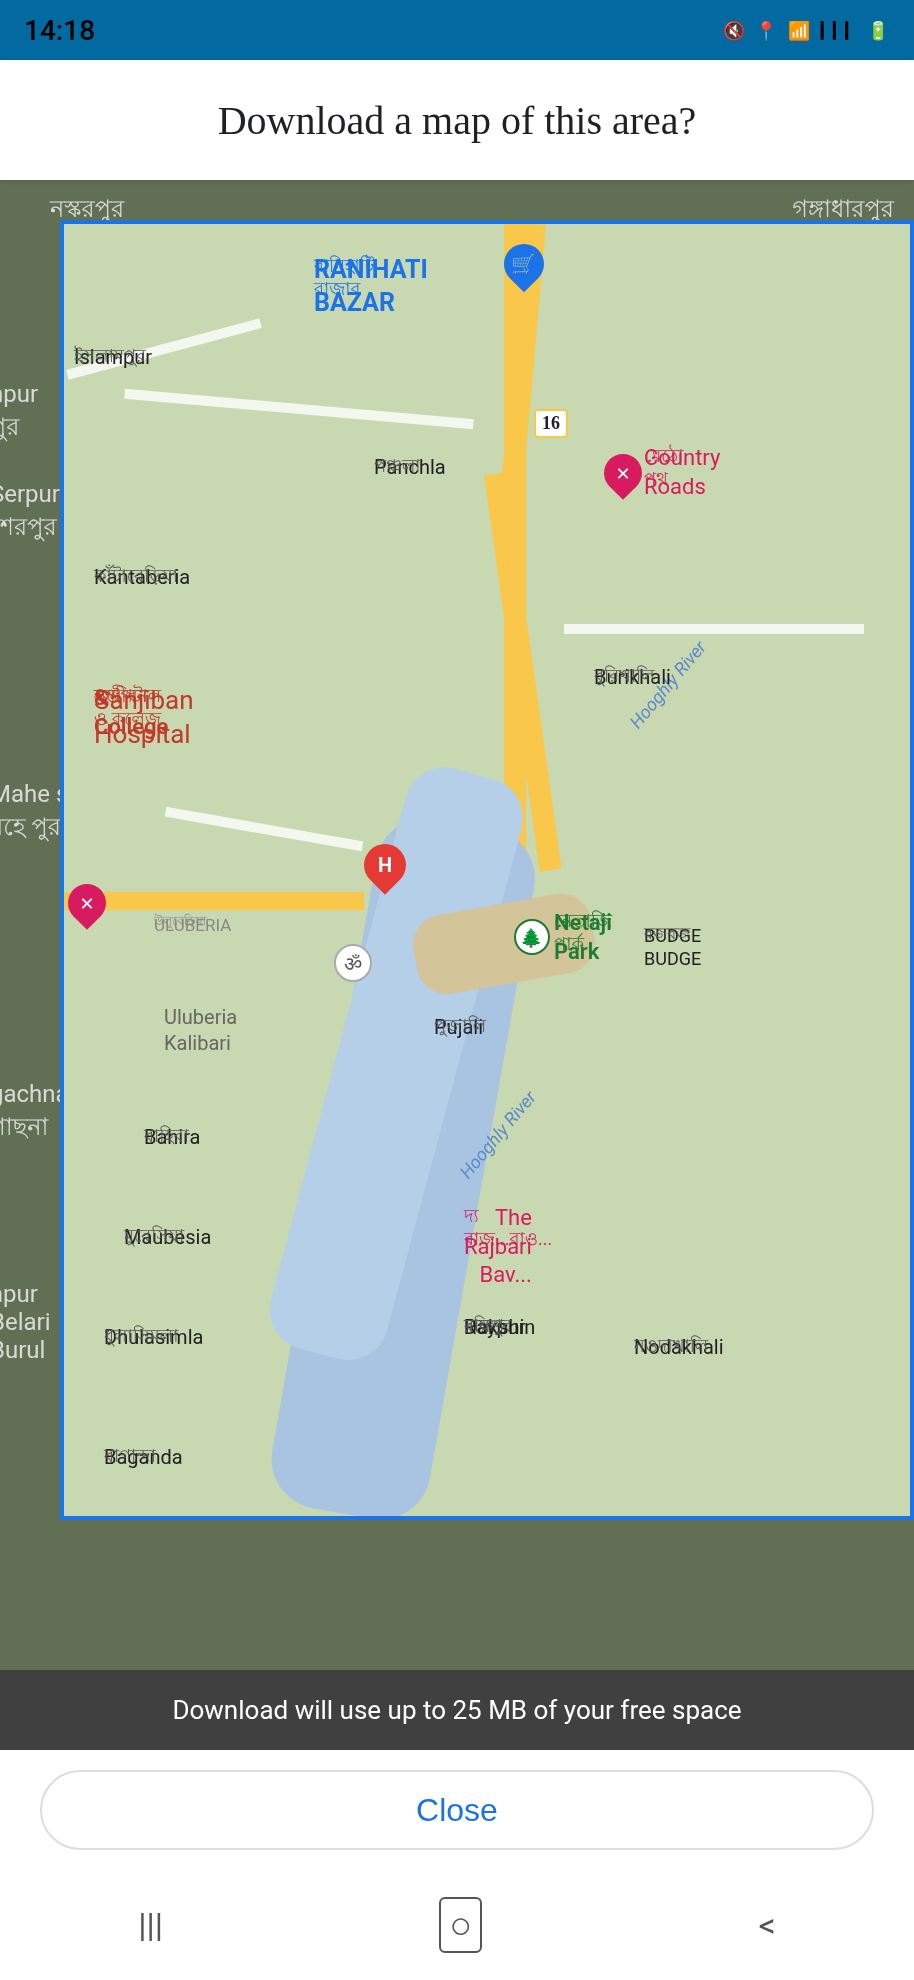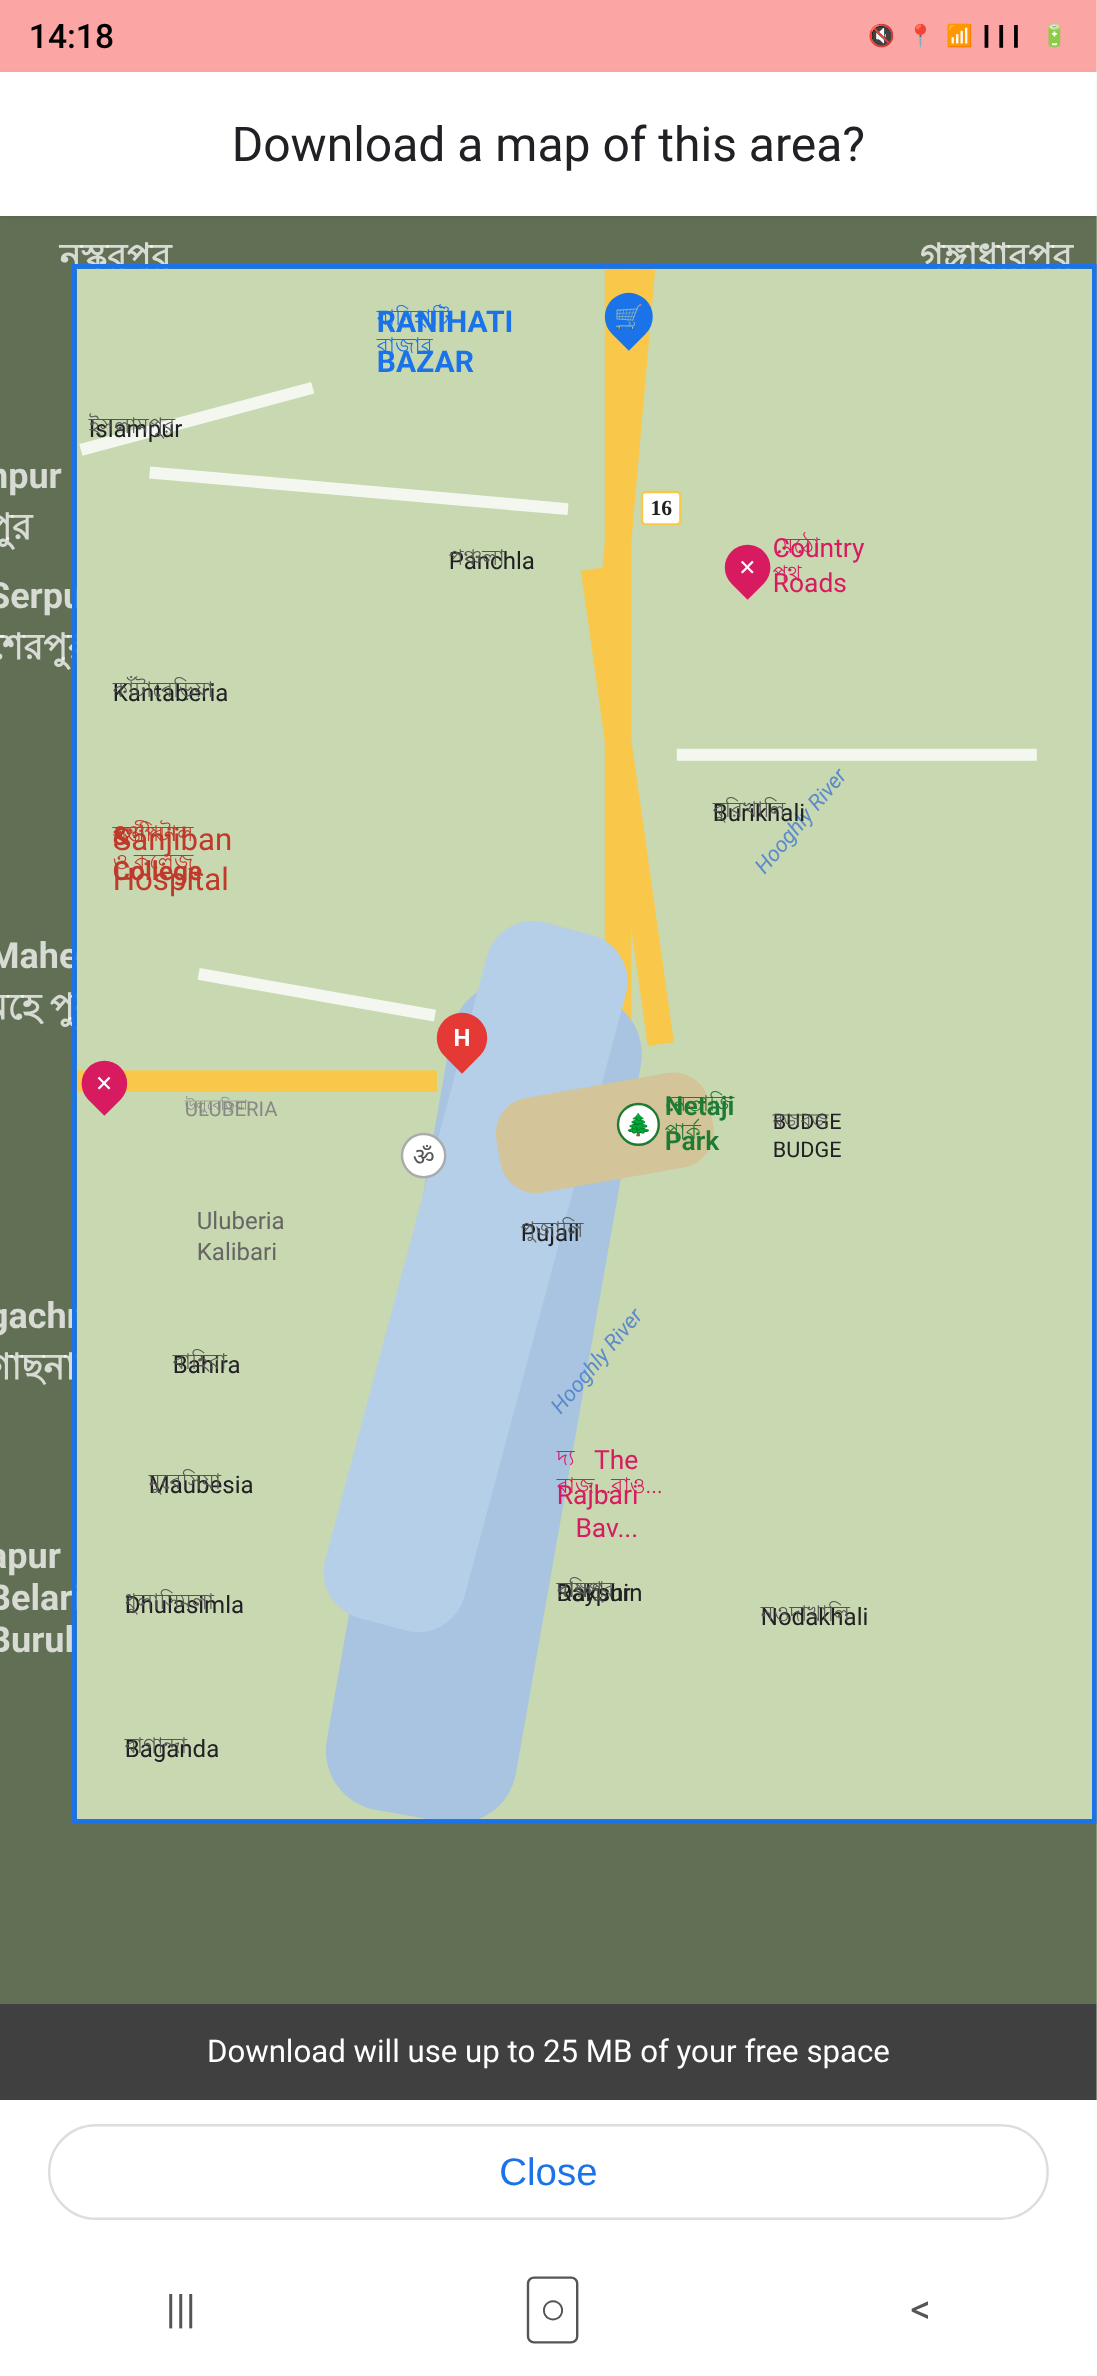--- a/index.html
+++ b/index.html
@@ -10,21 +10,21 @@
       background: #fff;
       overflow: hidden;
       position: relative;
     }
 
     
     .status-bar {
       position: absolute;
       top: 0; left: 0; right: 0;
       height: 60px;
-      background: #fca5a5;
+      background: #0369a1;
       display: flex;
       align-items: center;
       justify-content: space-between;
       padding: 0 24px;
       z-index: 100;
     }
     .status-time {
       font-size: 28px;
       font-weight: 500;
       color: #000;
@@ -47,20 +47,21 @@
       align-items: center;
       justify-content: center;
       z-index: 100;
       box-shadow: 0 2px 4px rgba(0,0,0,0.1);
     }
     .header-title {
       font-size: 40px;
       font-weight: 400;
       color: #202124;
       text-align: right;
+      font-family: Liberation Serif, serif;
     }
 
     
     .map-container {
       position: absolute;
       top: 180px;
       left: 0; right: 0;
       height: 1490px;
       background: #8a9e7a;
       overflow: hidden;
@@ -69,23 +70,23 @@
     .map-bg {
       position: absolute;
       top: 0; left: 0; right: 0; bottom: 0;
       background: #8a9e7a;
       filter: brightness(0.7);
     }
 
     
     .outer-label {
       position: absolute;
-      font-size: 30px;
+      font-size: 24px;
       color: rgba(255,255,255,0.75);
-      font-weight: 700;
+      font-weight: 400;
     }
 
     
     .selection-box {
       position: absolute;
       top: 40px;
       left: 60px;
       right: 0px;
       bottom: 150px;
       border: 4px solid #1a73e8;

